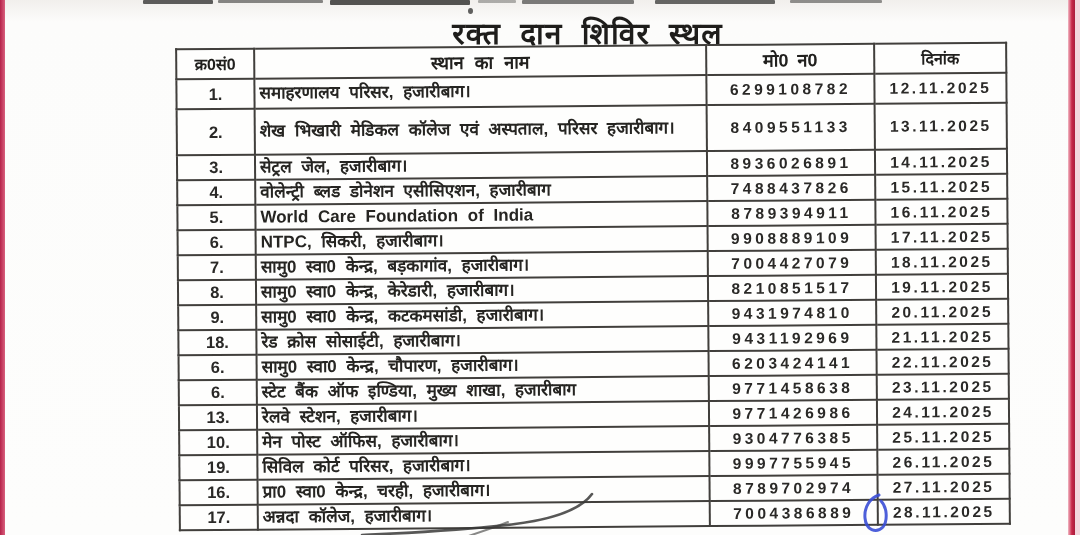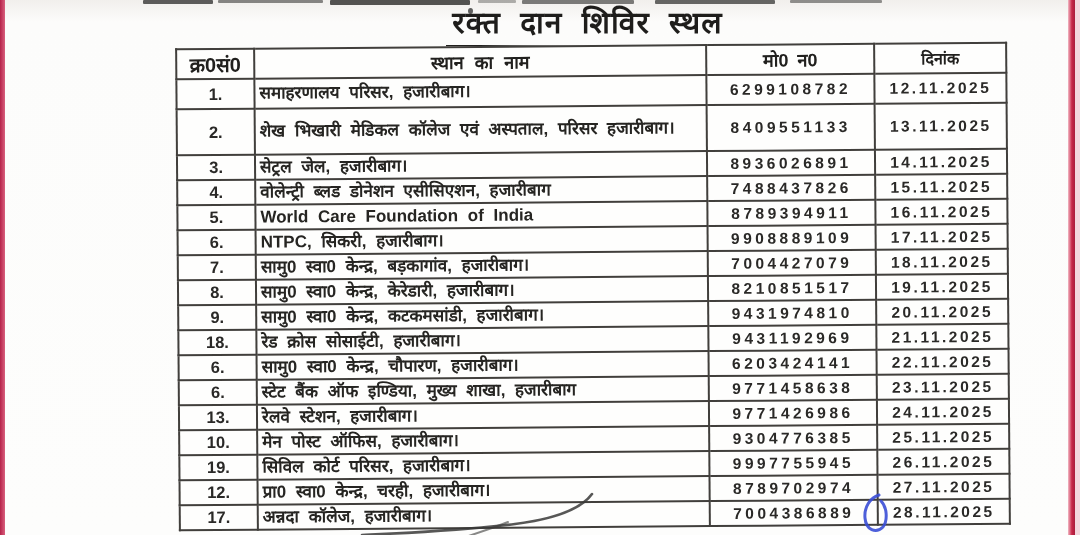--- a/index.html
+++ b/index.html
@@ -25,21 +25,21 @@
   }
   .margin-right-halo{
     position:absolute;left:1075px;top:0;width:5px;height:535px;
     background:#f4d6dd;
   }
   
   .smudge{position:absolute;top:0;background:#2a2a28;border-radius:1px;}
   .title-dot{position:absolute;left:468px;top:8px;width:5px;height:6px;background:#3a3a38;border-radius:50%;opacity:.8;}
   
   .title-wrap{
-    position:absolute;left:0;top:1px;width:1080px;text-align:center;
+    position:absolute;left:0;top:12px;width:1080px;text-align:center;
   }
   .title{
     display:inline-block;
     margin-left:95px;
     font-size:30px;font-weight:700;
     letter-spacing:1px;word-spacing:10px;
     color:#1e1d1b;
     border-bottom:3px solid #22211f;
     padding:0 6px 3px 6px;
   }
@@ -55,21 +55,21 @@
   table.camps td, table.camps th{
     border:2px solid #413f3c;
     padding:0 4px;
     overflow:hidden;
   }
   thead tr{height:30px;}
   tbody tr{height:25px;}
   tbody tr:nth-child(1){height:30px;}
   tbody tr:nth-child(2){height:46px;}
   th{font-weight:700;color:#21201e;}
-  .h-sn{font-size:20px;}
+  .h-sn{font-size:16px;}
   .h-place{font-size:18px;word-spacing:6px;}
   .h-mob{font-size:18px;word-spacing:4px;}
   .h-date{font-size:16px;}
   .c-sn{
     text-align:center;font-size:16.5px;font-weight:700;color:#2a2927;
   }
   .c-place{
     text-align:left;font-size:17px;font-weight:700;
     padding-left:12px;word-spacing:5px;line-height:1.25;color:#262522;
   }
@@ -218,21 +218,21 @@
   </tr>
 
   <tr>
     <td class="c-sn">19.</td>
     <td class="c-place">सिविल कोर्ट परिसर, हजारीबाग।</td>
     <td class="c-mob">9997755945</td>
     <td class="c-date">26.11.2025</td>
   </tr>
 
   <tr>
-    <td class="c-sn">12.</td>
+    <td class="c-sn">16.</td>
     <td class="c-place">प्रा0 स्वा0 केन्द्र, चरही, हजारीबाग।</td>
     <td class="c-mob">8789702974</td>
     <td class="c-date">27.11.2025</td>
   </tr>
 
   <tr>
     <td class="c-sn">17.</td>
     <td class="c-place">अन्नदा कॉलेज, हजारीबाग।</td>
     <td class="c-mob">7004386889</td>
     <td class="c-date">28.11.2025</td>

